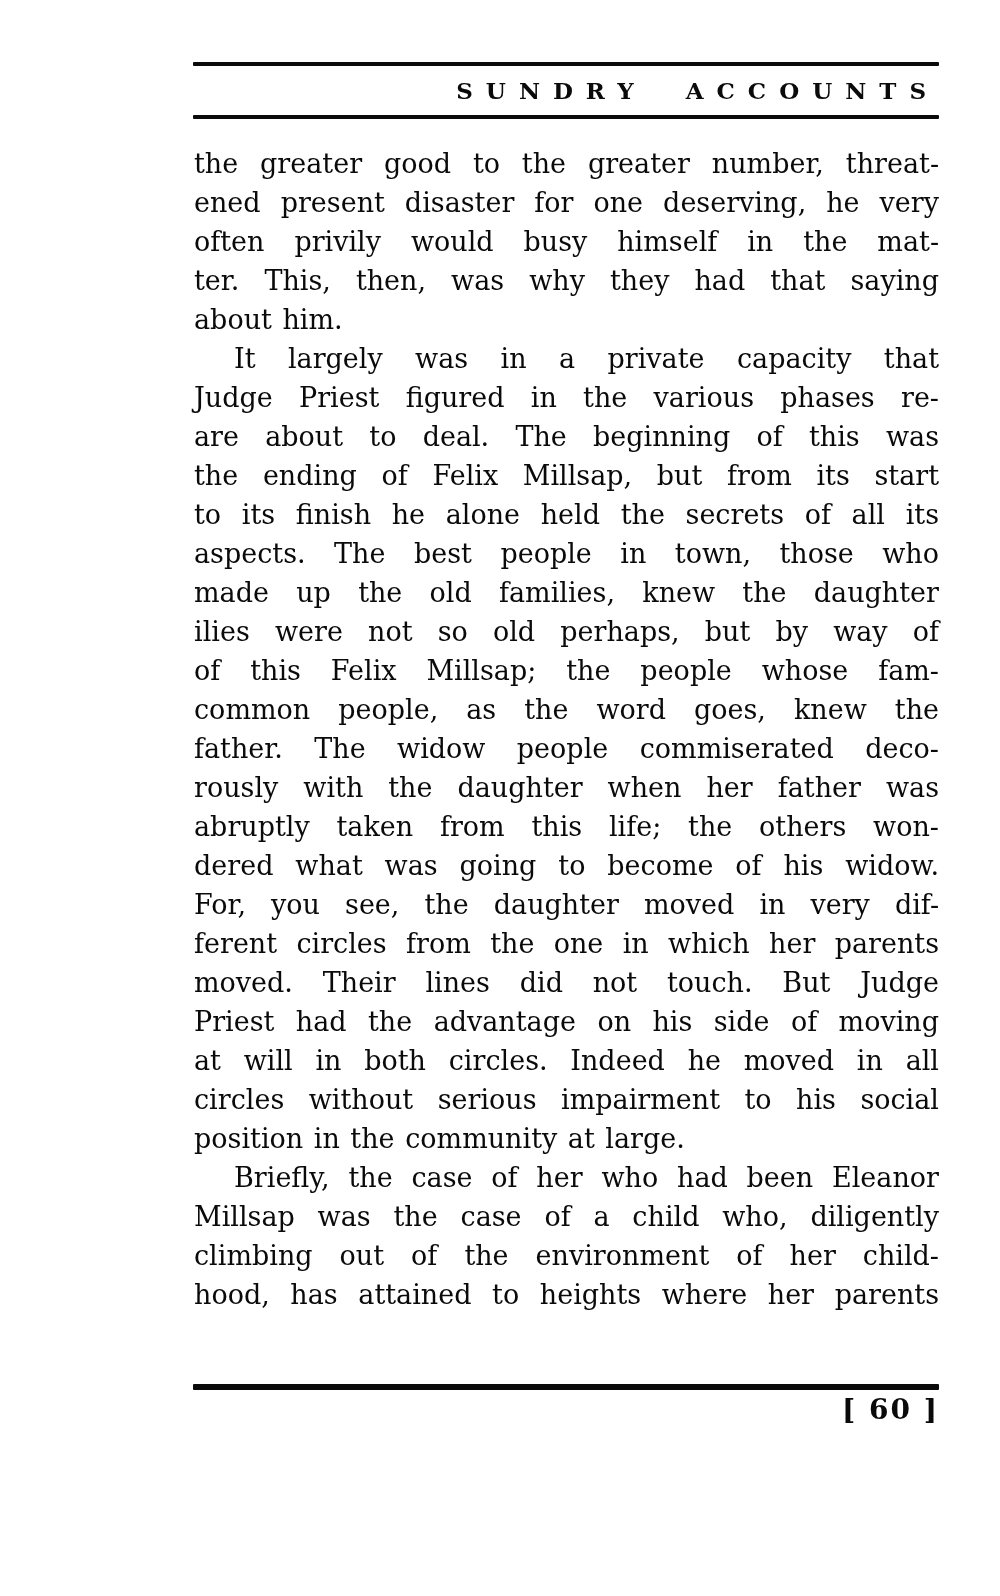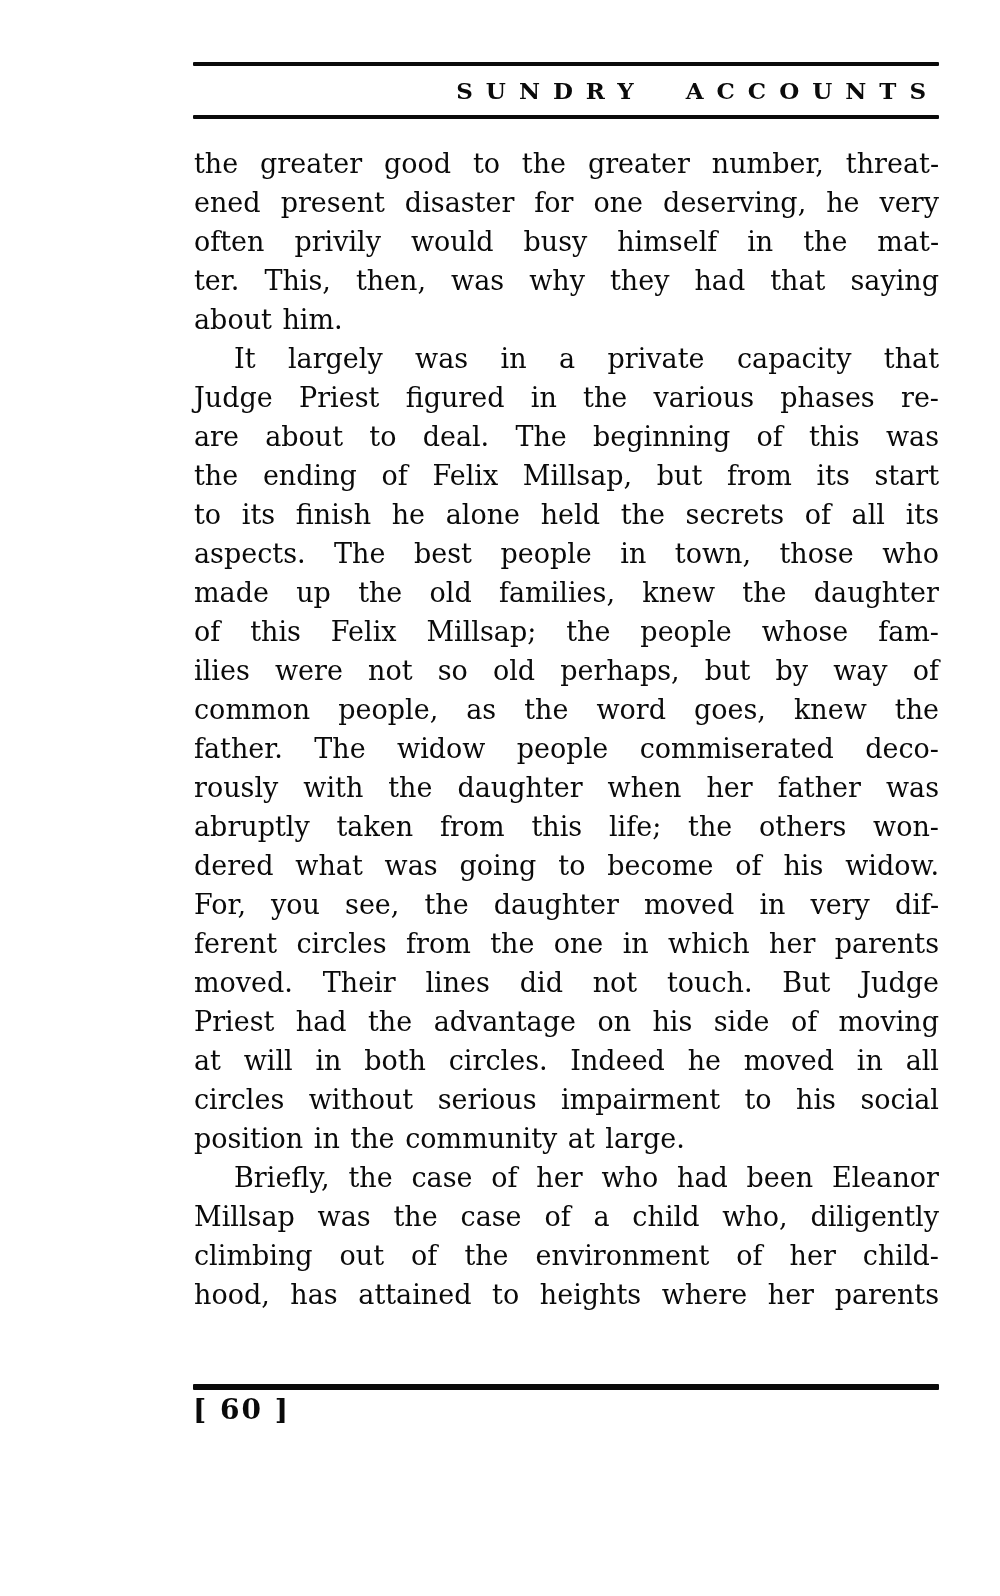--- a/index.html
+++ b/index.html
@@ -64,21 +64,21 @@
     text-align-last: left;
   }
   .footer {
     position: absolute;
     left: 193px;
     top: 1384px;
     width: 746px;
   }
   .page-number {
     margin-top: 3px;
-    text-align: left;
+    text-align: right;
     font-size: 28px;
     font-weight: 700;
     letter-spacing: 2px;
   }
 </style>
 </head>
 <body>
 
 <div class="page">
 
@@ -94,22 +94,22 @@
       <div class="line">often privily would busy himself in the mat-</div>
       <div class="line">ter. This, then, was why they had that saying</div>
       <div class="line para-end">about him.</div>
       <div class="line indent">It largely was in a private capacity that</div>
       <div class="line">Judge Priest figured in the various phases re-</div>
       <div class="line">are about to deal. The beginning of this was</div>
       <div class="line">the ending of Felix Millsap, but from its start</div>
       <div class="line">to its finish he alone held the secrets of all its</div>
       <div class="line">aspects. The best people in town, those who</div>
       <div class="line">made up the old families, knew the daughter</div>
+      <div class="line">ilies were not so old perhaps, but by way of</div>
       <div class="line">of this Felix Millsap; the people whose fam-</div>
-      <div class="line">ilies were not so old perhaps, but by way of</div>
       <div class="line">common people, as the word goes, knew the</div>
       <div class="line">father. The widow people commiserated deco-</div>
       <div class="line">rously with the daughter when her father was</div>
       <div class="line">abruptly taken from this life; the others won-</div>
       <div class="line">dered what was going to become of his widow.</div>
       <div class="line">For, you see, the daughter moved in very dif-</div>
       <div class="line">ferent circles from the one in which her parents</div>
       <div class="line">moved. Their lines did not touch. But Judge</div>
       <div class="line">Priest had the advantage on his side of moving</div>
       <div class="line">at will in both circles. Indeed he moved in all</div>

